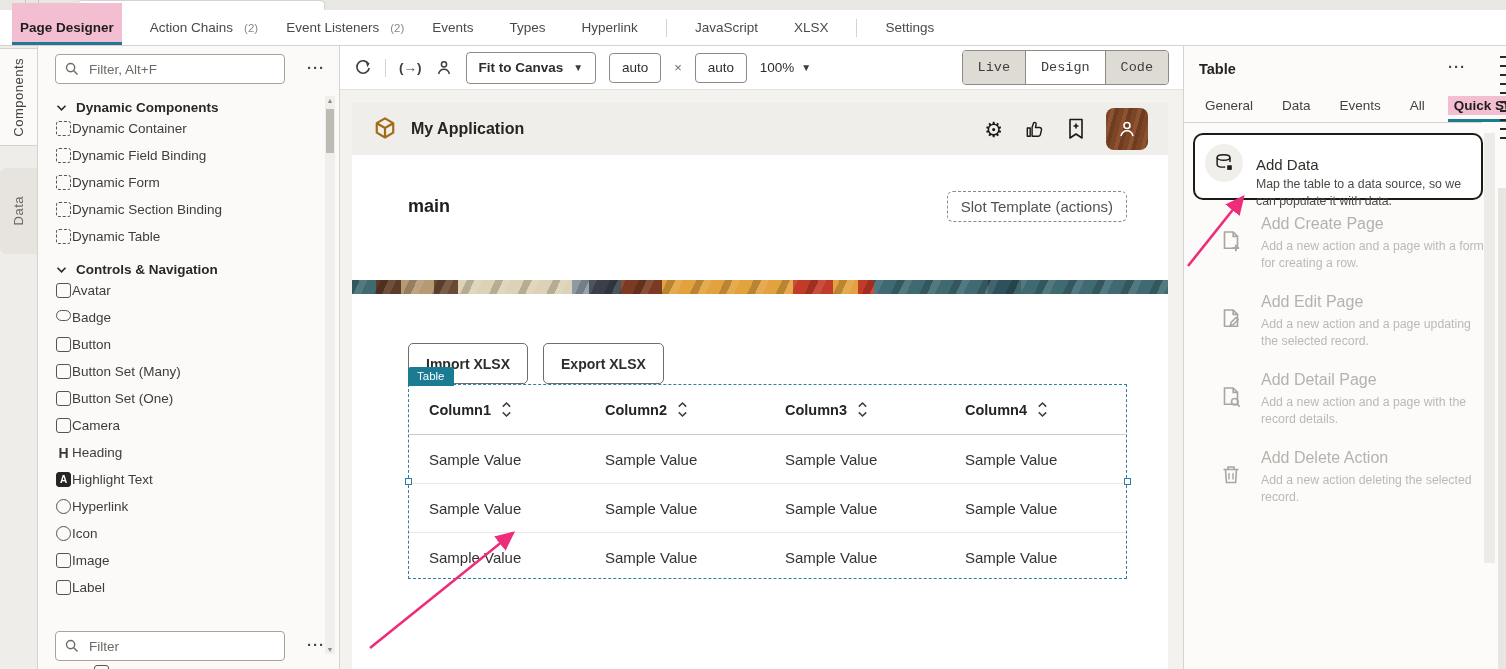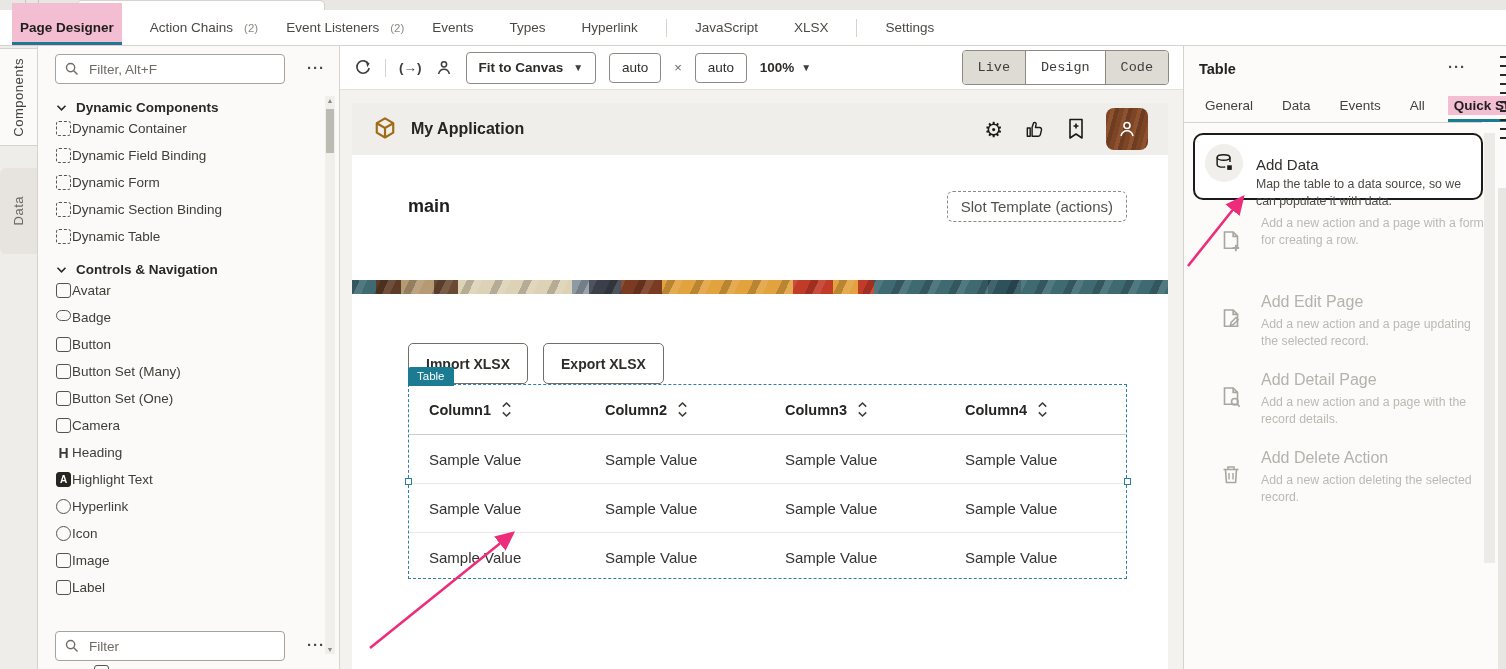--- a/index.html
+++ b/index.html
@@ -54,21 +54,21 @@
 
   
   .canvas{position:absolute;left:340px;top:46px;width:843px;bottom:0;background:#f4f2ef}
   .ctoolbar{position:absolute;top:0;left:0;right:0;height:44px;background:#fff;border-bottom:1px solid #e4e1dc;
             display:flex;align-items:center;padding:0 14px;gap:13px;box-sizing:border-box}
   .tool{color:#3f3d3a;display:flex;align-items:center;cursor:pointer}
   .fitbox{border:1px solid #8d8983;border-radius:4px;height:30px;display:flex;align-items:center;gap:10px;padding:0 12px;font-size:13.5px;font-weight:700;color:#2f2d2a;cursor:pointer}
   .caret{font-size:10px;color:#3f3d3a}
   .sizebox{width:52px;height:30px;border:1px solid #8d8983;border-radius:4px;text-align:center;font-size:13.5px;font-family:"Liberation Sans",sans-serif;color:#2f2d2a;box-sizing:border-box}
   .times{color:#6b6862;font-size:13px}
-  .zoomlvl{display:flex;align-items:center;gap:7px;font-size:13.5px;font-weight:700;color:#2f2d2a;cursor:pointer}
+  .zoomlvl{display:flex;align-items:center;gap:7px;font-size:13.5px;font-weight:400;color:#2f2d2a;cursor:pointer}
   .seg{margin-left:auto;display:flex;border:1px solid #8d8983;border-radius:4px;overflow:hidden}
   .segbtn{height:33px;padding:0 15px;font-size:13.5px;font-family:Liberation Mono, monospace;background:#dedbd5;border:none;border-left:1px solid #8d8983;color:#3f3d3a;cursor:pointer}
   .segbtn:first-child{border-left:none}
   .segbtn.active{background:#fff}
 
   .page{position:absolute;left:12px;top:57px;width:816px;bottom:0;background:#fff}
   .appbar{height:52px;background:#f0eeea;display:flex;align-items:center;padding:0 20px;gap:13px}
   .apptitle{font-weight:700;font-size:16px;color:#262522}
   .appicons{margin-left:auto;display:flex;align-items:center;gap:20px}
   .gear{font-size:21px;color:#1b1a19;line-height:1;cursor:pointer}
@@ -456,20 +456,21 @@
       </div>
       <div class="qs-item" data-name="quickstart-add-create-page" style="top: 169px;">
         <span class="qs-ic" data-name="page-add-icon">
           <svg width="26" height="26" viewBox="0 0 24 24">
             <path d="M6 2.8h8l4 4v11h-12z" fill="none" stroke="currentColor" stroke-width="1.5"></path>
             <path d="M14 2.8v4h4" fill="none" stroke="currentColor" stroke-width="1.5"></path>
             <path d="M16.5 14.5v6M13.5 17.5h6" stroke="currentColor" stroke-width="1.7"></path>
           </svg>
         </span>
         <div data-name="quickstart-text">
+          <div class="qs-title" data-name="quickstart-title">Add Create Page</div>
           <div class="qs-desc" data-name="quickstart-description">Add a new action and a page with a form for creating a row.</div>
         </div>
       </div>
       <div class="qs-item" data-name="quickstart-add-edit-page" style="top: 247px;">
         <span class="qs-ic" data-name="page-edit-icon">
           <svg width="26" height="26" viewBox="0 0 24 24">
             <path d="M6 2.8h8l4 4v11h-12z" fill="none" stroke="currentColor" stroke-width="1.5"></path>
             <path d="M14 2.8v4h4" fill="none" stroke="currentColor" stroke-width="1.5"></path>
             <path d="M11.5 16.8l.6-2.6 4.5-4.5 2 2-4.5 4.5z" fill="none" stroke="currentColor" stroke-width="1.4"></path>
           </svg>

